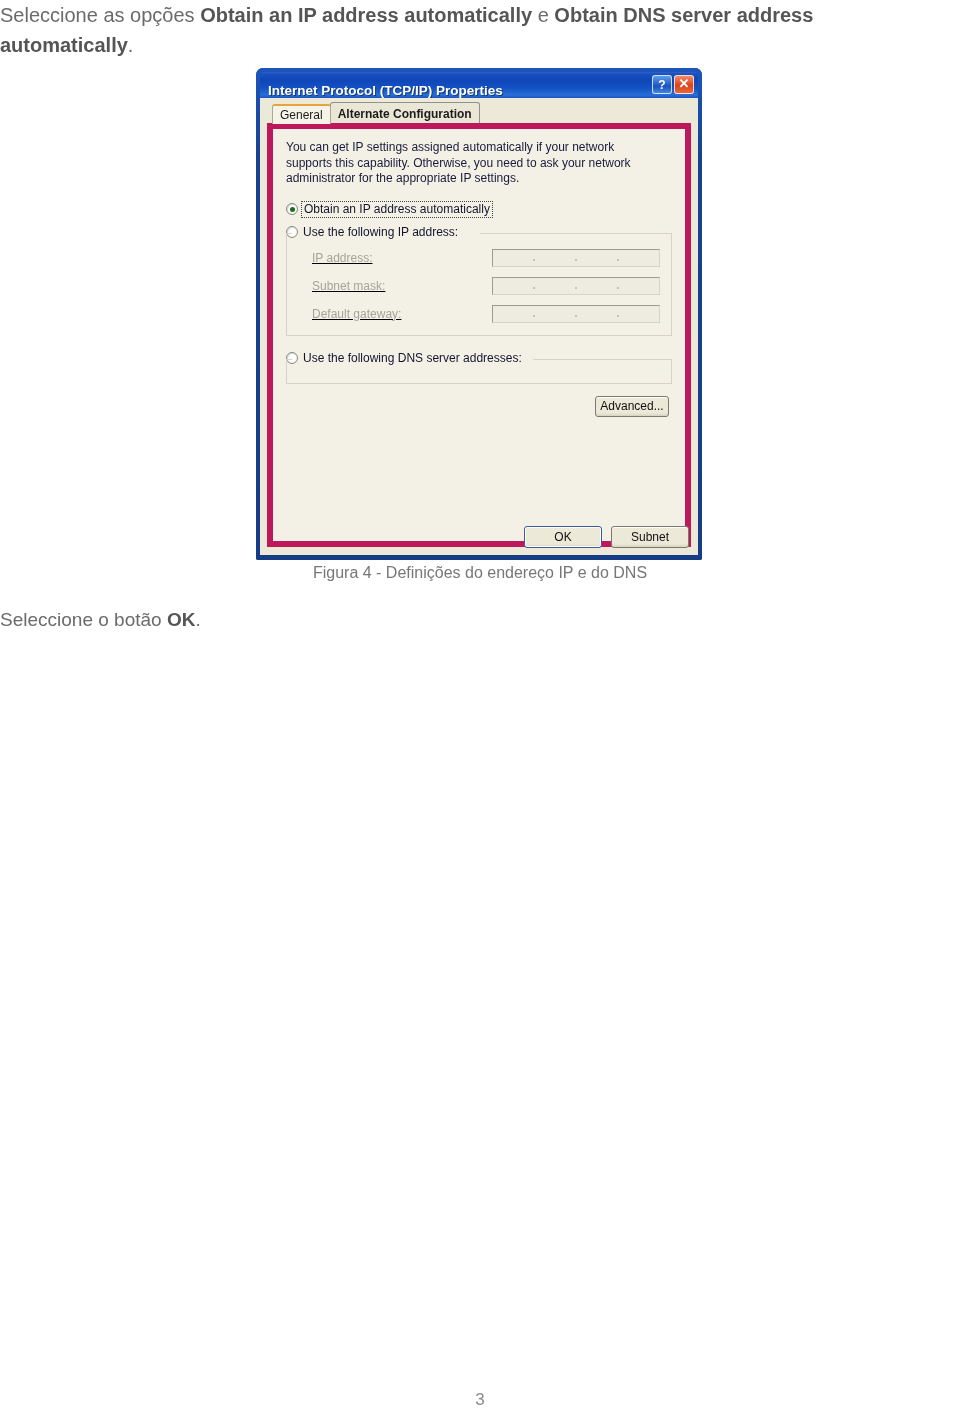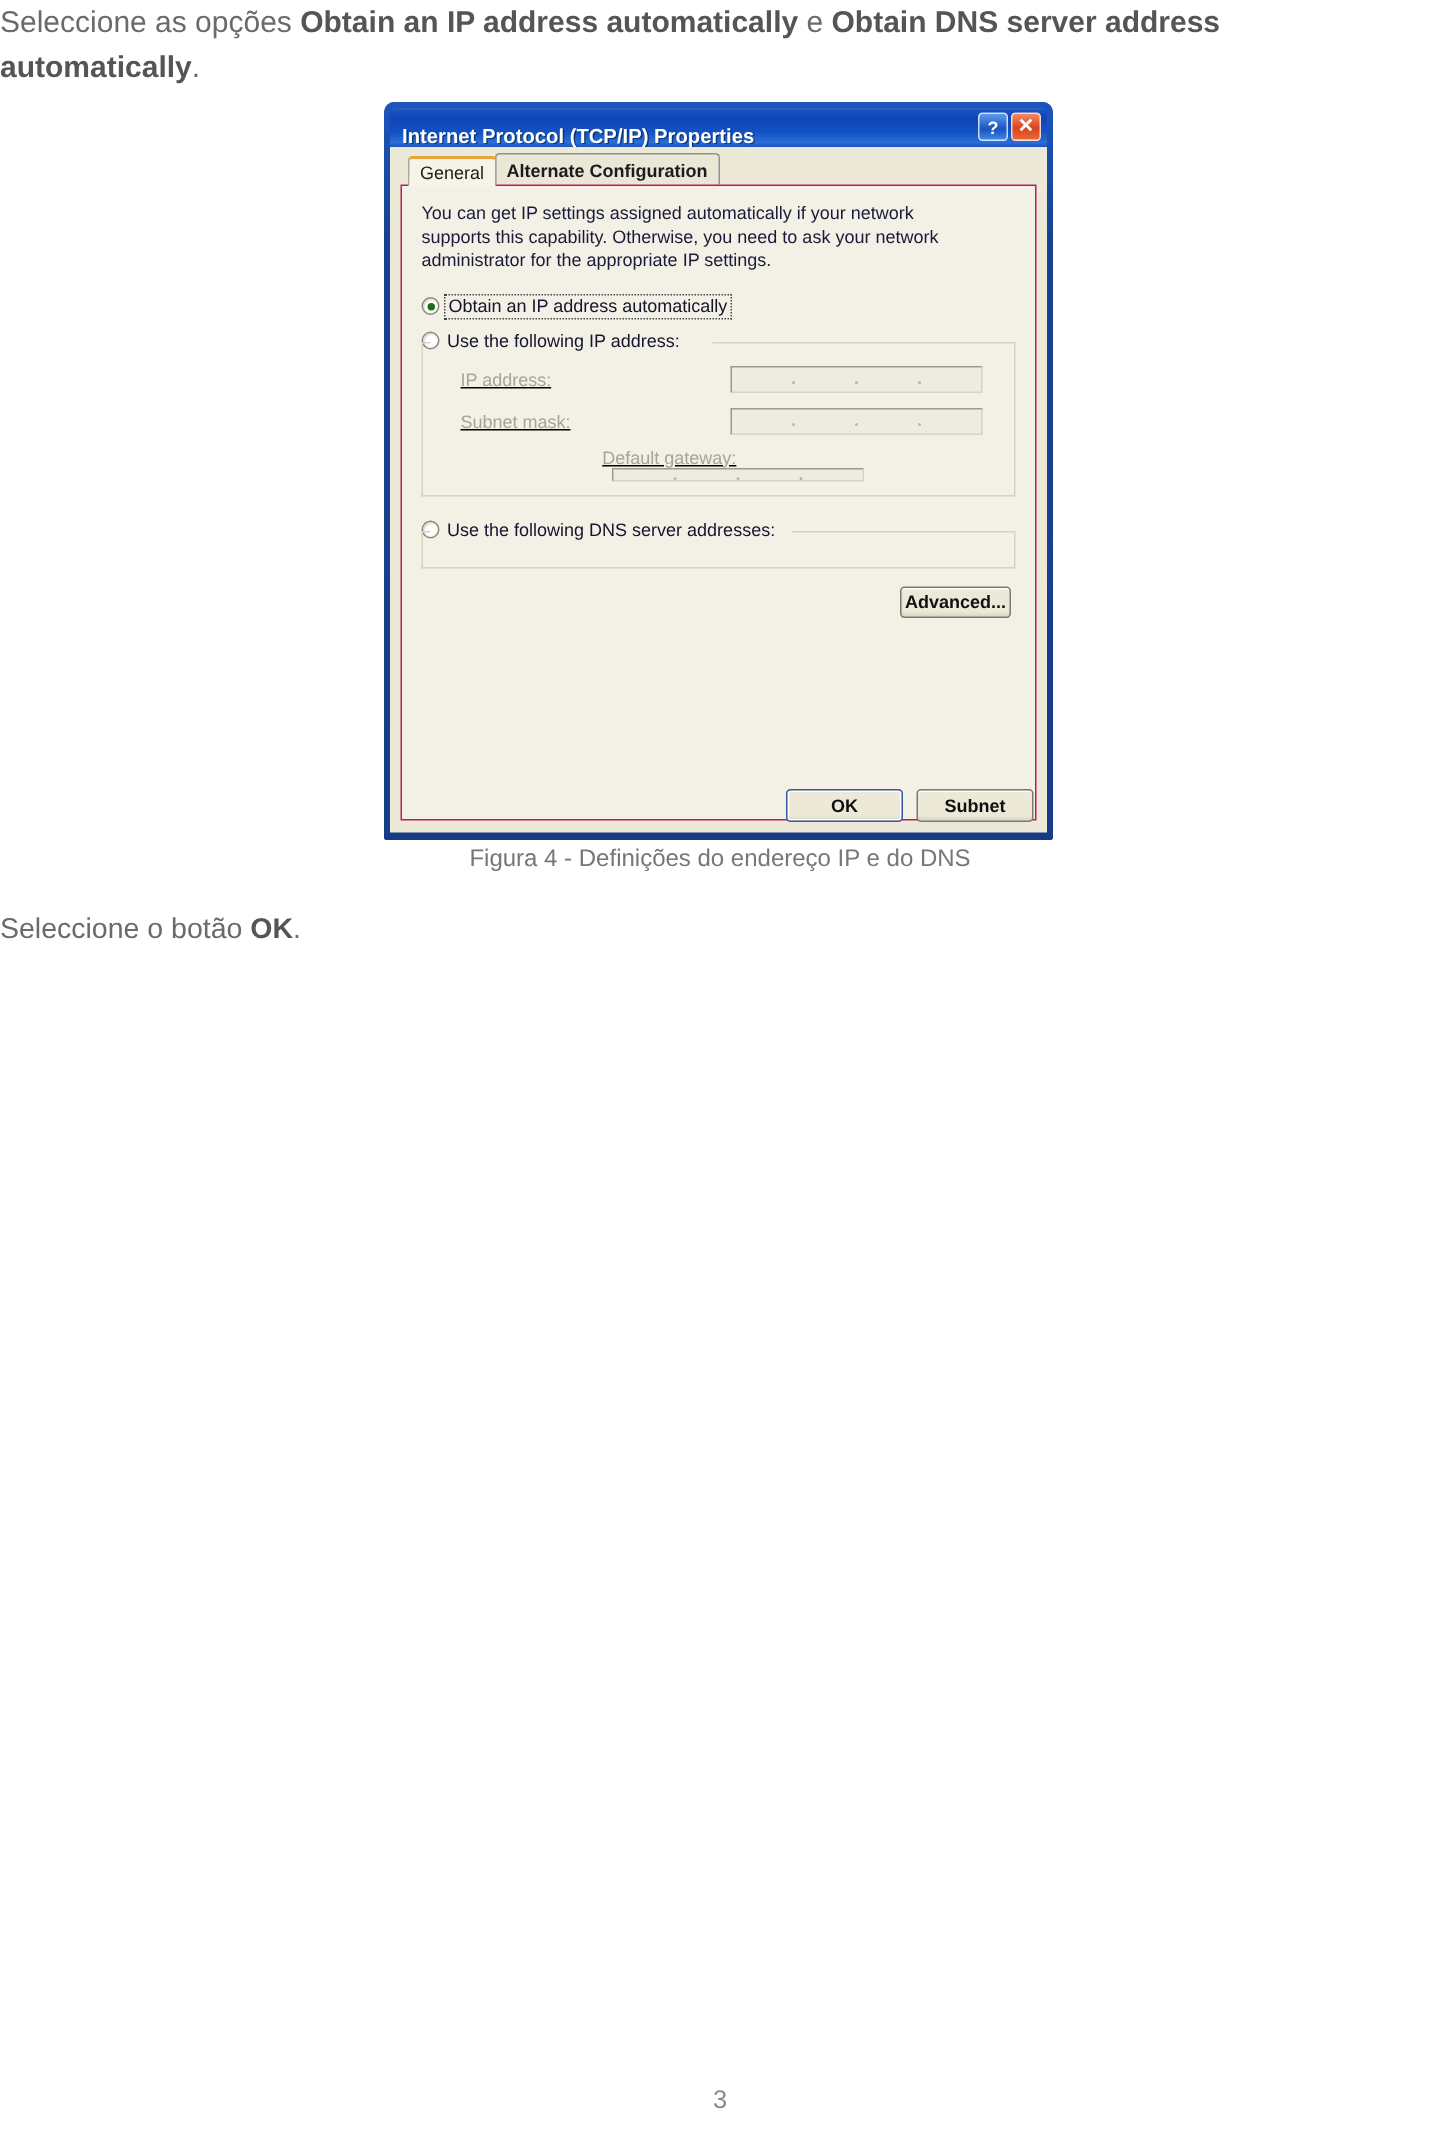--- a/index.html
+++ b/index.html
@@ -189,21 +189,21 @@
     z-index: 3;
     margin-right: -1px;
     font-weight: normal;
   }
   .tab.inactive {
     background: #eae7d7;
     margin-bottom: 0px;
   }
 
   .tabpage {
-    border: 1px solid #be185d;
+    border: 6px solid #be185d;
     background: #f3f1e6;
     height: calc(100% - 20px);
     box-sizing: border-box;
     position: relative;
     padding: 11px 13px 8px 13px;
     margin-top: -1px;
   }
 
   .desc {
     color: #1a1a3a;
@@ -281,21 +281,21 @@
     background: #d6d3c4;
   }
 
   .field-row {
     display: flex;
     align-items: center;
     height: 22px;
     padding-left: 25px;
     margin-bottom: 6px;
   }
-  .field-row:last-child { margin-bottom: 0; flex-direction: column; }
+  .field-row:last-child { margin-bottom: 0; }
   .field-label {
     width: 180px;
     font-size: 12px;
     color: #a6a49a;
     white-space: nowrap;
   }
   .ipbox {
     width: 168px;
     height: 18px;
     background: #eeece0;
@@ -330,21 +330,20 @@
     background: #ece9d8;
     border: 1px solid #7c7a6c;
     border-radius: 3px;
     font-size: 12px;
     color: #101010;
     display: inline-flex;
     align-items: center;
     justify-content: center;
     box-sizing: border-box;
     box-shadow: inset 0 -3px 3px -2px rgba(0,0,0,0.12), inset 0 1px 0 #ffffff;
-    font-weight: bold;
   }
   .btn.default {
     border: 1px solid #3c5b9e;
     box-shadow: inset 0 0 0 1px #ffffff, inset 0 -3px 3px -2px rgba(0,0,0,0.12);
   }
 
   
   .dialog-footer {
     position: absolute;
     right: 9px;

